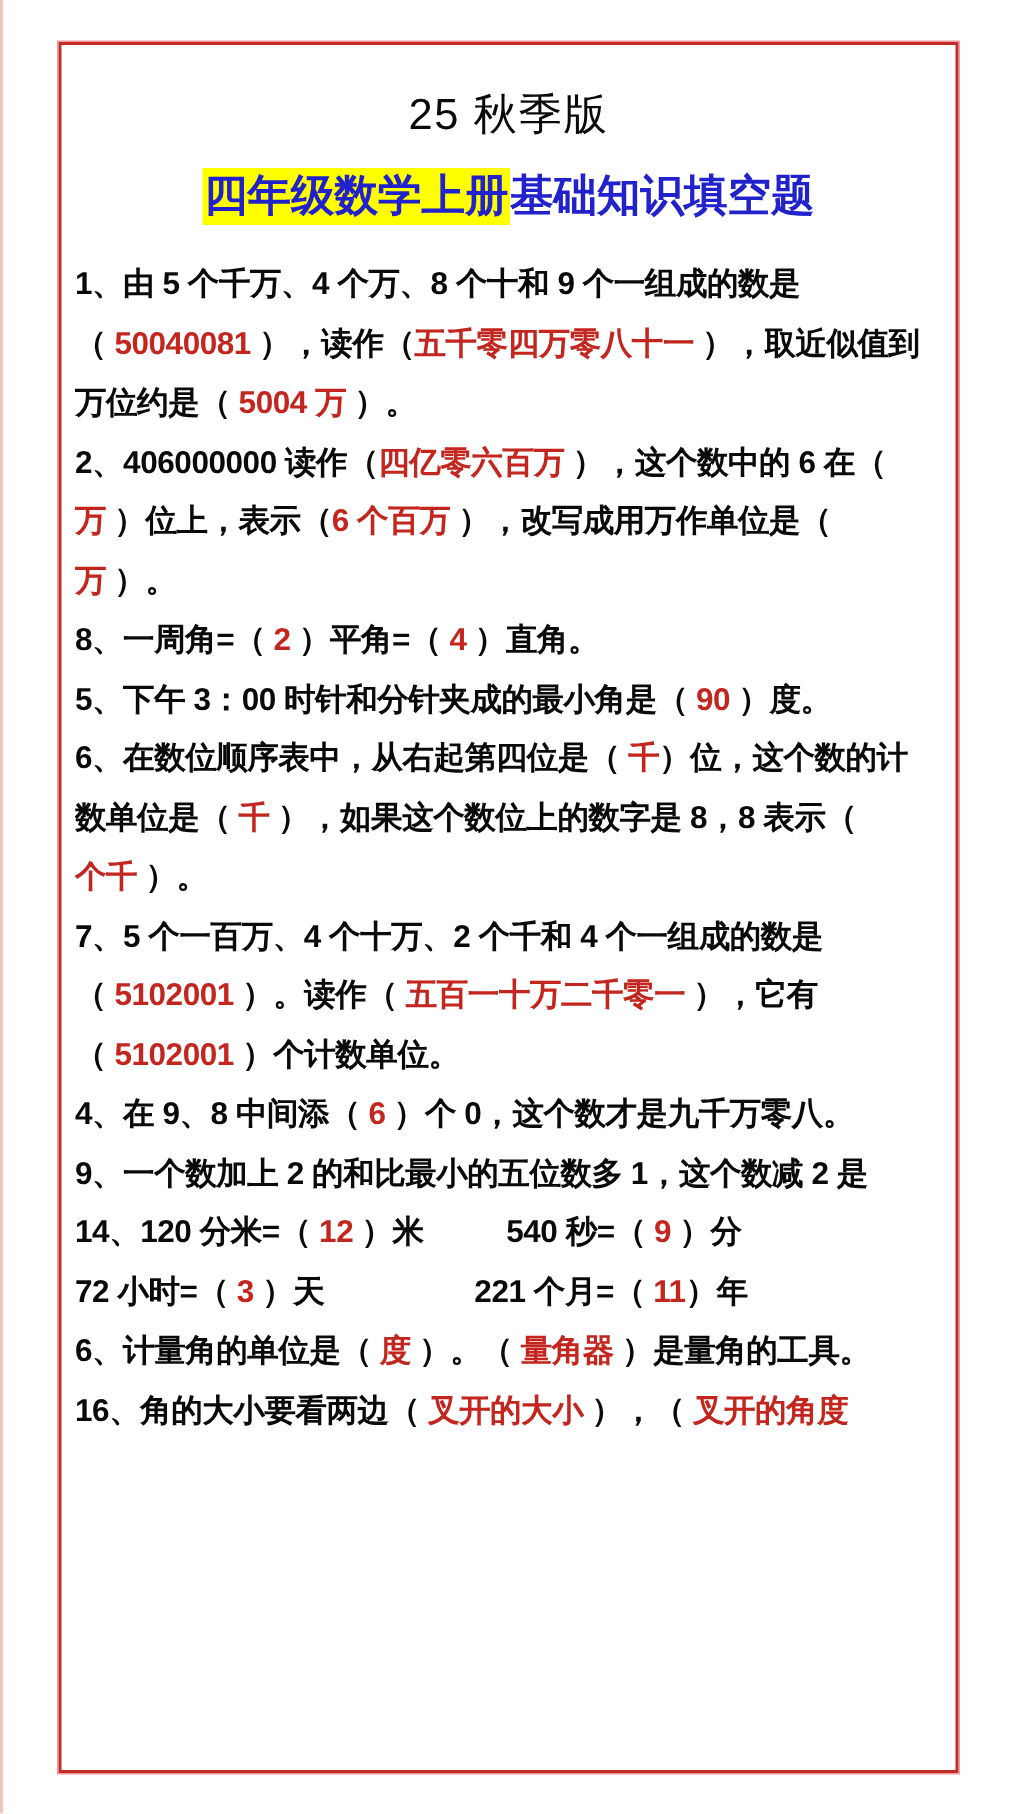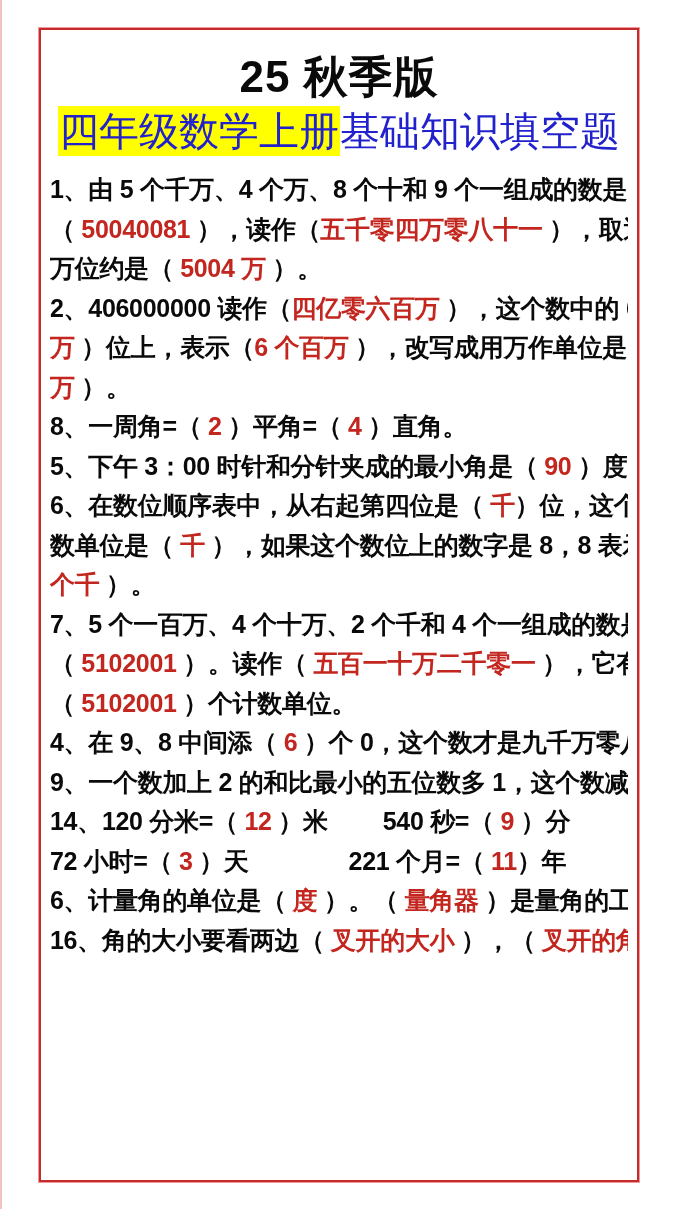--- a/index.html
+++ b/index.html
@@ -33,41 +33,41 @@
     position: absolute;
     inset: 0;
     box-sizing: border-box;
     border: 2px solid var(--frame-inner, #c62b2b);
     padding: 26px 9px 0 9px;
     background: #ffffff;
     overflow: hidden;
   }
   .doc-header { text-align: center; }
   .edition {
-    font-size: 44px;
-    font-weight: bold;
+    font-size: 29px;
+    font-weight: normal;
     color: var(--text-black, #0a0a0a);
     line-height: 42px;
     letter-spacing: 1px;
   }
   .main-title {
     margin-top: 7px;
-    font-size: 40px;
-    font-weight: normal;
+    font-size: 29px;
+    font-weight: bold;
     color: var(--title-blue, #2222cc);
     line-height: 52px;
     white-space: nowrap;
   }
   .main-title .hl {
     background: var(--hl-yellow, #ffff00);
     padding: 3px 1px;
   }
   .questions {
     margin-top: 13px;
-    font-size: 25px;
+    font-size: 21px;
     font-weight: bold;
     color: var(--text-black, #0a0a0a);
     letter-spacing: -0.3px;
   }
   .line {
     height: 39.5px;
     line-height: 39.5px;
     white-space: nowrap;
     overflow: hidden;
   }

